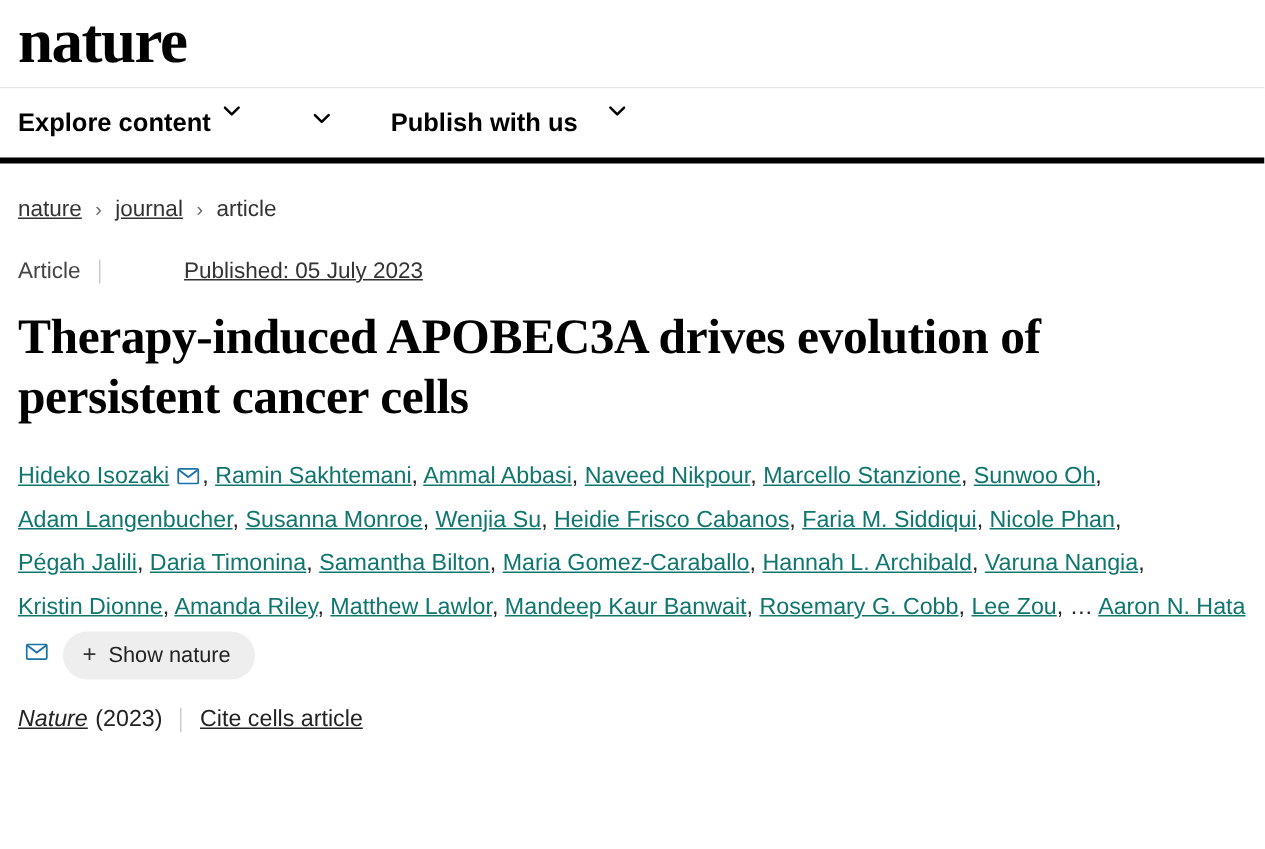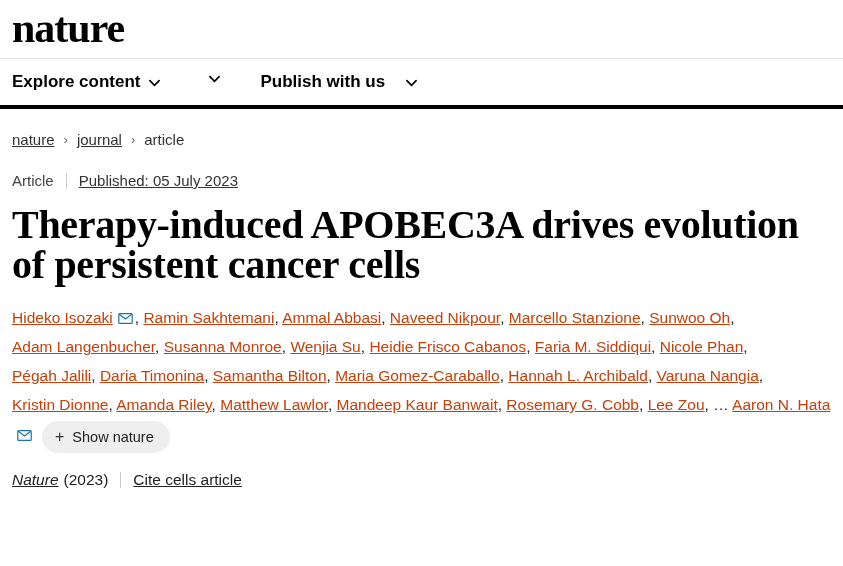--- a/index.html
+++ b/index.html
@@ -35,21 +35,21 @@
   .navbar {
     display: flex;
     align-items: center;
     padding: 0 12px;
     height: 50px;
     border-bottom: 4px solid #000000;
     background: #ffffff;
   }
   .nav-item {
     display: flex;
-    align-items: flex-end;
+    align-items: flex-start;
     font-size: 17px;
     font-weight: bold;
     color: #000000;
     margin-right: 40px;
     cursor: pointer;
     white-space: nowrap;
   }
   .nav-item:last-child { margin-right: 0; gap: 12px; }
   .chev {
     display: inline-block;
@@ -100,43 +100,44 @@
     display: inline-block;
     width: 1px;
     height: 16px;
     background: #cccccc;
     margin: 0 12px;
   }
   .article-meta .pubdate {
     color: #333333;
     text-decoration: underline;
     cursor: pointer;
+    margin-left: 44px;
   }
 
   h1.title {
     font-family: "Liberation Serif", serif;
     font-weight: bold;
-    font-size: 40px;
+    font-size: 33px;
     line-height: 40px;
     letter-spacing: -0.3px;
     color: #000000;
     margin: 10px 0 18px 0;
     max-width: 790px;
   }
 
   .authors {
     font-size: 15.5px;
     line-height: 29px;
     color: #222222;
     max-width: 838px;
   }
   .authors .author {
     text-decoration: underline;
     cursor: pointer;
-    color: #c2410c;
+    color: #0f766e;
     white-space: nowrap;
   }
   .authors .sep { color: #222222; }
   .authors .ellipsis { color: #222222; }
   .mail-icon {
     display: inline-block;
     width: 15px;
     height: 11px;
     margin: 0 2px 0 5px;
     position: relative;

